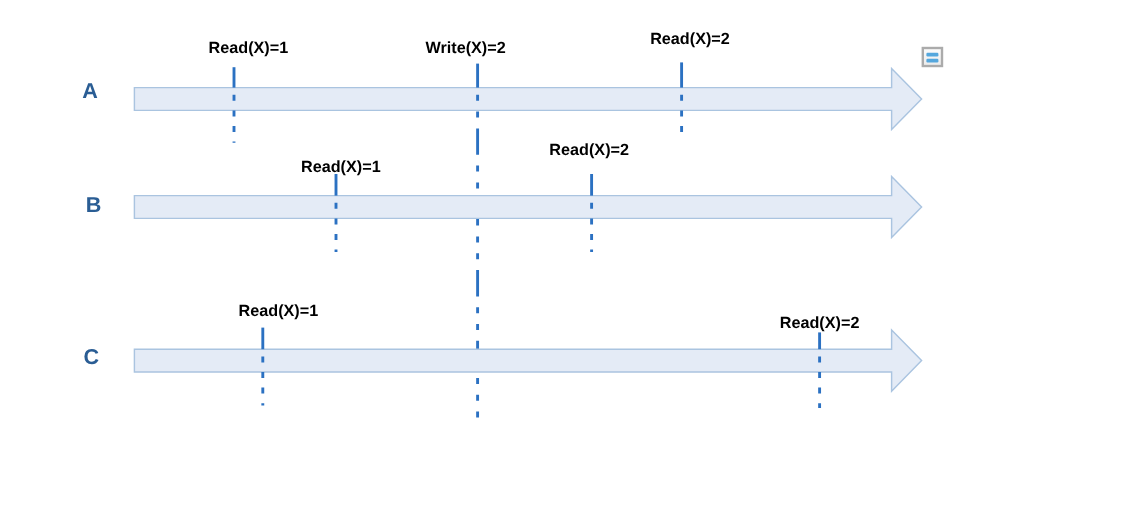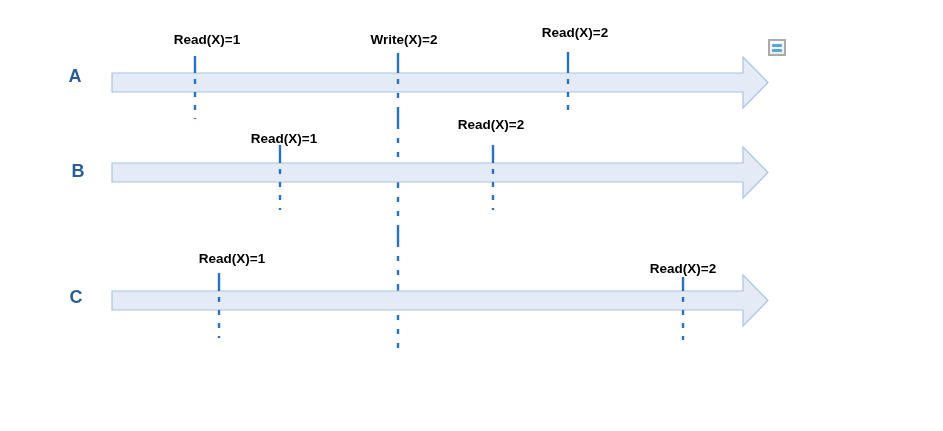--- a/index.html
+++ b/index.html
@@ -78,21 +78,21 @@
       <line x1="493" y1="145" x2="493" y2="163" stroke="#2b71c2" stroke-width="2.4"></line>
       <line x1="493" y1="169" x2="493" y2="210" stroke="#2b71c2" stroke-width="2.4" stroke-dasharray="5 8"></line>
       <polygon points="112,291 743,291 743,275 768,300.5 743,326 743,310 112,310" fill="#e4ebf6" stroke="#aac4e0" stroke-width="1.2"></polygon>
       <line x1="219" y1="273" x2="219" y2="291" stroke="#2b71c2" stroke-width="2.4"></line>
       <line x1="219" y1="297" x2="219" y2="338" stroke="#2b71c2" stroke-width="2.4" stroke-dasharray="5 8"></line>
       <line x1="683" y1="277" x2="683" y2="291" stroke="#2b71c2" stroke-width="2.4"></line>
       <line x1="683" y1="297" x2="683" y2="340" stroke="#2b71c2" stroke-width="2.4" stroke-dasharray="5 8"></line>
     </svg>
   <div id="labels-layer">
       <div class="event-label" style="left: 207px; top: 33px; color: rgb(0, 0, 0);">Read(X)=1</div>
-      <div class="event-label" style="left: 404px; top: 33px; color: rgb(0, 0, 0);">Write(X)=2</div>
+      <div class="event-label" style="left: 388px; top: 33px; color: rgb(0, 0, 0);">Write(X)=2</div>
       <div class="event-label" style="left: 575px; top: 26px; color: rgb(0, 0, 0);">Read(X)=2</div>
       <div class="lane-label" style="left: 75px; top: 76px; color: rgb(42, 93, 148);">A</div>
       <div class="event-label" style="left: 284px; top: 132px; color: rgb(0, 0, 0);">Read(X)=1</div>
       <div class="event-label" style="left: 491px; top: 118px; color: rgb(0, 0, 0);">Read(X)=2</div>
       <div class="lane-label" style="left: 78px; top: 171px; color: rgb(42, 93, 148);">B</div>
       <div class="event-label" style="left: 232px; top: 252px; color: rgb(0, 0, 0);">Read(X)=1</div>
       <div class="event-label" style="left: 683px; top: 262px; color: rgb(0, 0, 0);">Read(X)=2</div>
       <div class="lane-label" style="left: 76px; top: 297px; color: rgb(42, 93, 148);">C</div>
     </div>
   <div id="notes-icon" title="">

